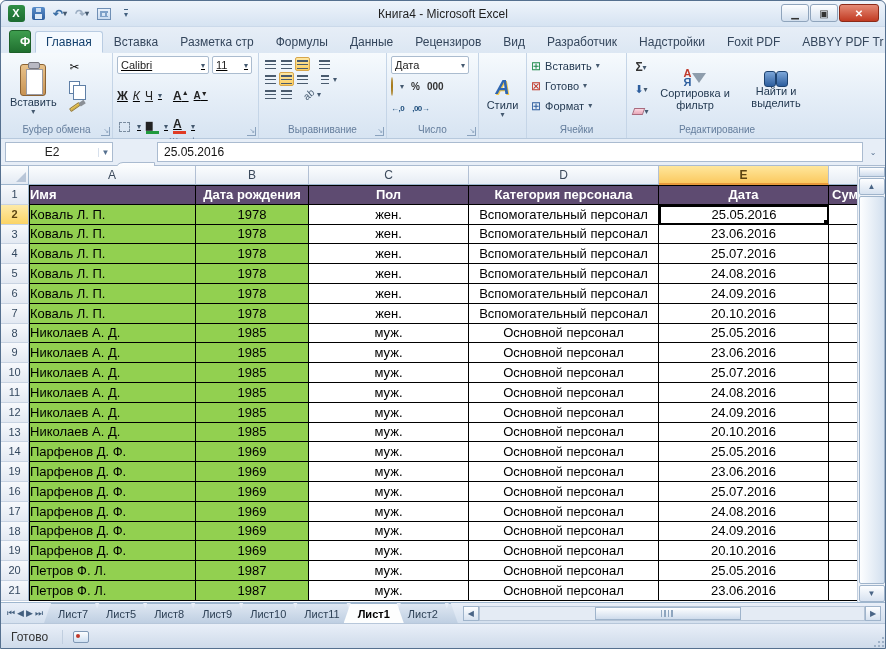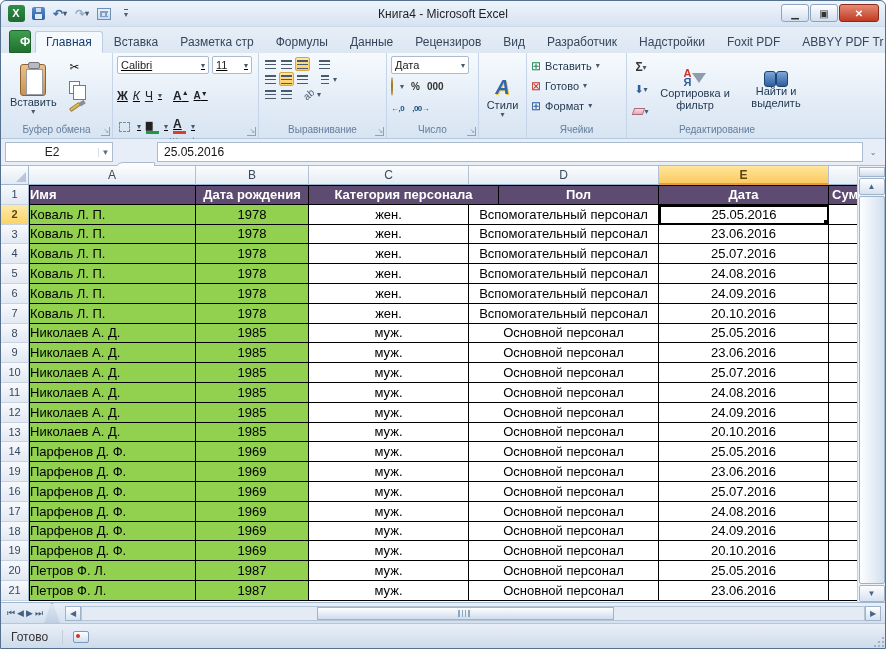--- a/index.html
+++ b/index.html
@@ -460,22 +460,22 @@
       <div class="ch w-d">D</div>
       <div class="ch w-e sel">E</div>
       <div class="ch" style="flex:1;"></div>
     </div>
 
     <div class="gridrows">
       <div class="grow hdr-row">
         <div class="rn">1</div>
         <div class="cell c-name w-a">Имя</div>
         <div class="cell w-b">Дата рождения</div>
+        <div class="cell w-c">Пол</div>
         <div class="cell w-d">Категория персонала</div>
-        <div class="cell w-c">Пол</div>
         <div class="cell w-e">Дата</div>
         <div class="cell w-f" style="justify-content:flex-start; padding-left:3px;">Сумма</div>
       </div>
 
       <div>
 
           <div class="grow sel">
             <div class="rn">2</div>
             <div class="cell c-name w-a green">Коваль Л. П.</div>
             <div class="cell w-b green">1978</div>
@@ -685,20 +685,38 @@
     </div>
   </div>
 
   <div class="tabsbar">
     <div class="navs">
       <span class="nav">⏮</span>
       <span class="nav">◀</span>
       <span class="nav">▶</span>
       <span class="nav">⏭</span>
     </div>
+    <div class="stabs">
+
+        <div class="stab">Лист7</div>
+
+        <div class="stab">Лист5</div>
+
+        <div class="stab">Лист8</div>
+
+        <div class="stab">Лист9</div>
+
+        <div class="stab">Лист10</div>
+
+        <div class="stab">Лист11</div>
+
+        <div class="stab active">Лист1</div>
+
+        <div class="stab">Лист2</div>
+      </div>
     <div class="stab stub"></div>
     <div class="hscr">
       <span class="harr">◀</span>
       <div class="htrack">
         <div class="hthumb">
             <span class="grip"></span>
           </div>
       </div>
       <span class="harr">▶</span>
     </div>

